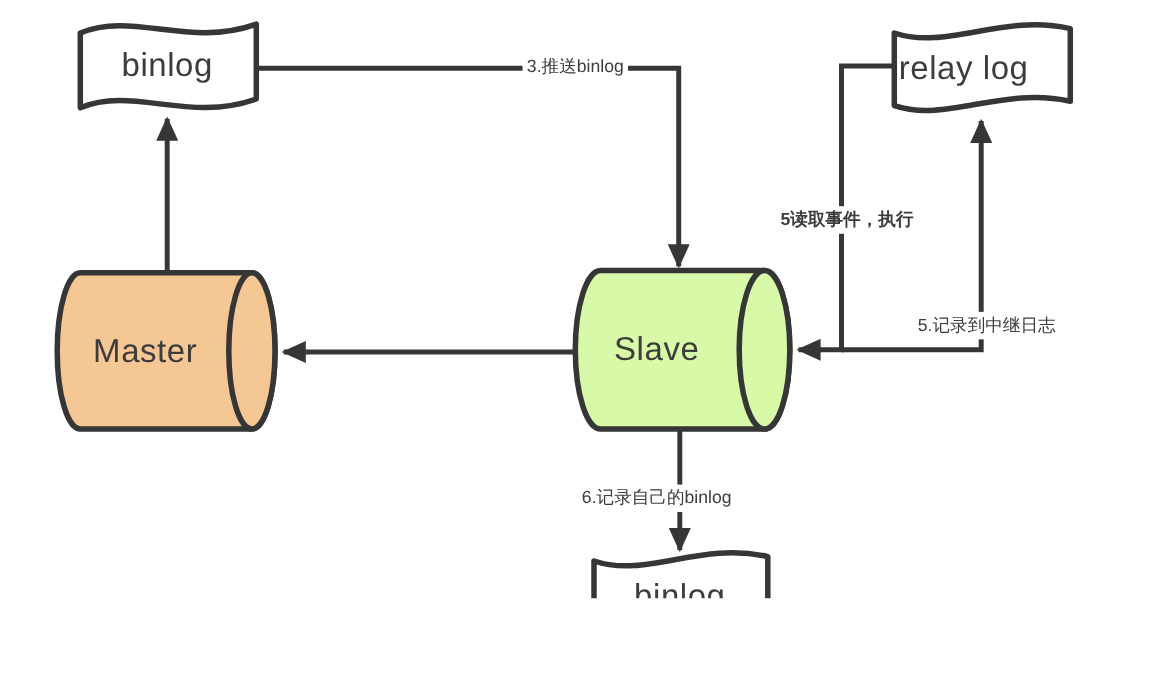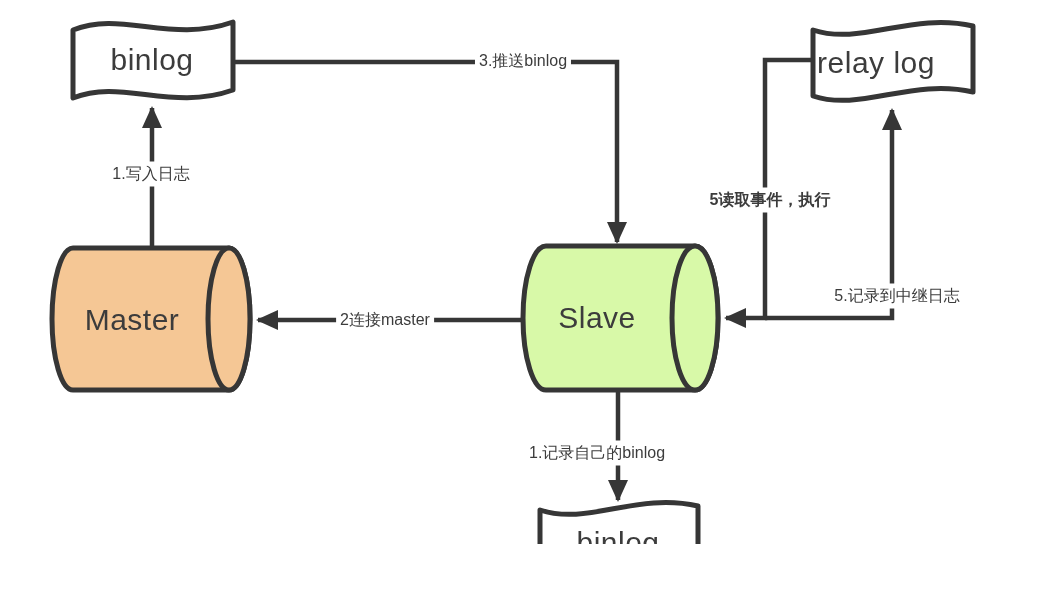--- a/index.html
+++ b/index.html
@@ -60,20 +60,18 @@
       <ellipse class="cyl" cx="695" cy="318" rx="23" ry="72" fill="#d8f9a8"></ellipse>
     </g>
   </svg>
 
   <div class="label node-label" style="left:152px;top:60px;">binlog</div>
   <div class="label node-label" style="left:847px;top:63px;margin-left:29px;">relay log</div>
   <div class="label node-label" style="left:618px;top:543px;">binlog</div>
   <div class="label node-label" style="left:597px;top:318px;">Slave</div>
   <div class="label node-label" style="left:132px;top:320px;">Master</div>
 
-  <div class="label edge-label" style="left:151px;top:174px;">1.写入日志</div>
-  <div class="label edge-label" style="left:385px;top:320px;">2连接master</div>
   <div class="label edge-label" style="left:523px;top:61px;">3.推送binlog</div>
   <div class="label edge-label" style="left:897px;top:296px;">5.记录到中继日志</div>
   <div class="label edge-label" style="left:770px;top:200px;font-weight:bold;">5读取事件，执行</div>
-  <div class="label edge-label" style="left:597px;top:453px;">1.记录自己的binlog</div>
+  <div class="label edge-label" style="left:597px;top:453px;">6.记录自己的binlog</div>
 
 </div>
 
 </body></html>

